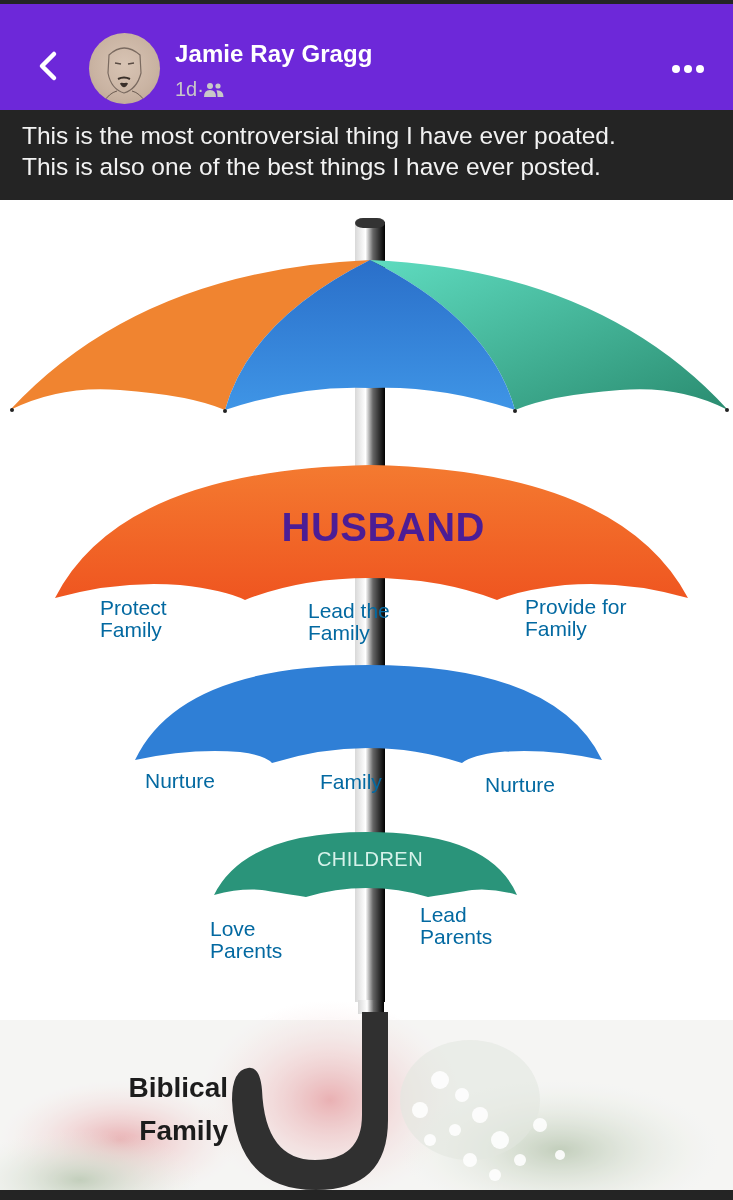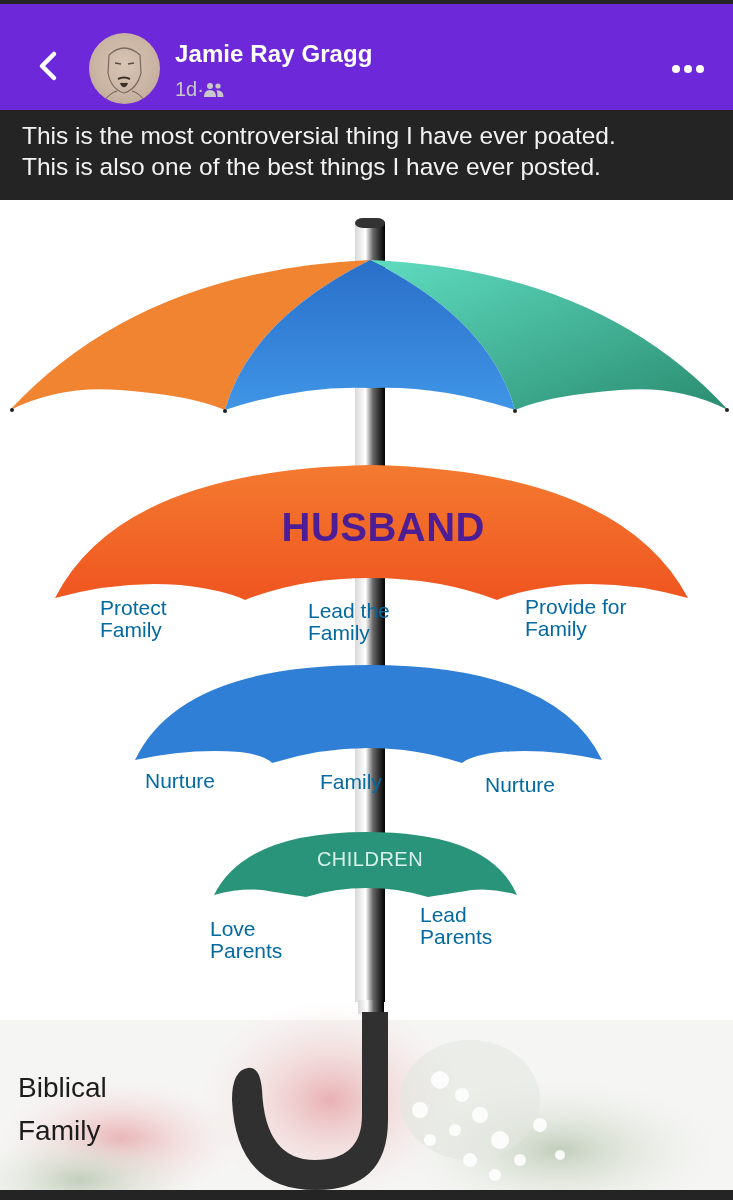--- a/index.html
+++ b/index.html
@@ -18,21 +18,21 @@
   .caption { position: absolute; left: 0; top: 110px; width: 733px; height: 90px; background: #242424; padding: 10px 0 12px 22px;
              font-size: 24.5px; line-height: 31px; color: #f2f2f2; }
   .caption p { white-space: nowrap; }
 
   .post-image { position: absolute; left: 0; top: 200px; width: 733px; height: 990px; background: #fff; overflow: hidden; }
   .bottom-bar { position: absolute; left: 0; top: 1190px; width: 733px; height: 10px; background: #242424; }
 
   .post-image svg { position: absolute; left: 0; top: 0; }
   .lbl { position: absolute; color: #0369a1; font-size: 21px; line-height: 22px; text-align: left; white-space: nowrap; }
   .umb-title { position: absolute; color: #eaf6f7; font-weight: 700; text-align: center; white-space: nowrap; letter-spacing: 0.5px; }
-  .footer-title { position: absolute; left: 18px; top: 866px; width: 210px; text-align: left; font-size: 28px; line-height: 43px; color: #1c1c1c; font-weight: 400; }
+  .footer-title { position: absolute; left: 18px; top: 866px; width: 210px; text-align: right; font-size: 28px; line-height: 43px; color: #1c1c1c; font-weight: 700; }
 </style>
 </head>
 <body>
 
 <div class="header">
   <div class="back-btn">
     <svg width="36" height="40" viewBox="0 0 36 40">
       <path d="M24 8 L12 20 L24 32" stroke="#fff" stroke-width="4.5" fill="none" stroke-linecap="round" stroke-linejoin="round"></path>
     </svg>
   </div>

